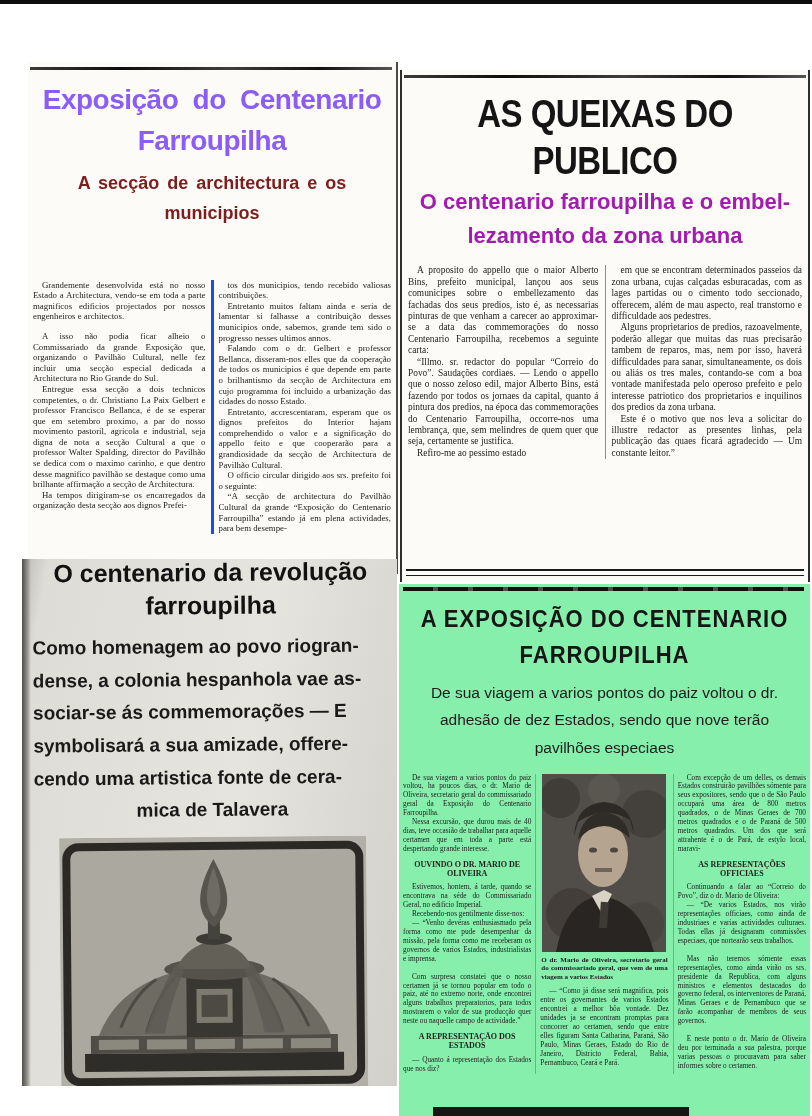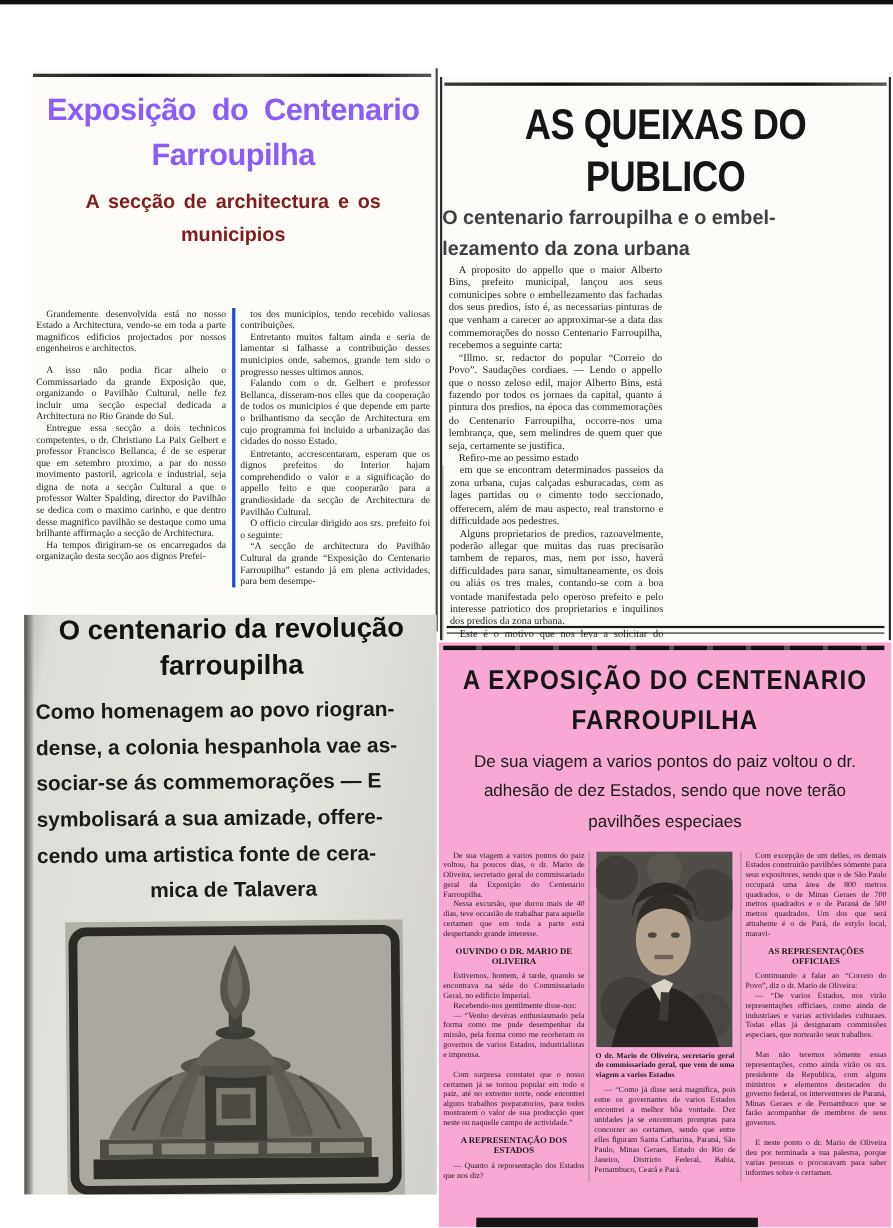--- a/index.html
+++ b/index.html
@@ -27,42 +27,42 @@
   .tl-body{display:flex;margin-top:10px;font-size:8.8px;line-height:10.6px;}
   .tl-col{width:178px;padding:0 5px;margin-top:41px;}
   .tl-col + .tl-col{border-left:3px solid #1d4ed8;}
 
   
   #clip-tr{left:400px;top:70px;width:406px;height:512px;background:#fcfbf8;
     border-left:2px solid #2e2e2c;border-right:2px solid #2e2e2c;}
   #clip-tr .rule-heavy{margin:5px 2px 0 2px;}
   .tr-headline{font-family:"Liberation Sans",sans-serif;font-weight:700;font-size:33px;line-height:1.2;
     text-align:center;letter-spacing:-0.5px;margin-top:12px;transform:scaleY(1.18);transform-origin:center top;color:#151515;}
-  .tr-subtitle{font-family:"Liberation Sans",sans-serif;font-weight:700;font-size:18px;line-height:1.55;
-    text-align:left;margin-top:16px;color:#404040;}
-  .tr-body{display:flex;margin-top:0;font-size:9.4px;line-height:11.4px;flex-direction:column;}
+  .tr-subtitle{font-family:"Liberation Sans",sans-serif;font-weight:700;font-size:22px;line-height:1.55;
+    text-align:center;margin-top:16px;color:#a21caf;}
+  .tr-body{display:flex;margin-top:12px;font-size:9.4px;line-height:11.4px;}
   .tr-col{width:194px;padding:0 6px;}
   .tr-col + .tr-col{border-left:1px solid #8d8d87;}
   .tr-bottom{position:absolute;bottom:6px;left:4px;right:4px;}
 
   
   #clip-bl{left:22px;top:559px;width:375px;height:527px;
     background:linear-gradient(100deg,#8f8d87 0px,#c6c4be 8px,#dedcd6 26px,#e6e4de 55%,#d2d0ca 100%);}
   .bl-shadow{position:absolute;left:0;top:0;width:9px;height:100%;
     background:linear-gradient(90deg,#4f4d48,#8f8d87 55%,rgba(143,141,135,0));}
   .bl-inner{position:relative;transform:rotate(-0.5deg);padding:0 6px 0 12px;}
   .bl-headline{font-family:"Liberation Sans",sans-serif;font-weight:700;font-size:25px;line-height:1.3;
     text-align:center;margin-top:-3px;color:#121212;}
   .bl-subtitle{font-family:"Liberation Sans",sans-serif;font-weight:700;font-size:19px;line-height:1.72;
     margin-top:10px;color:#1a1a1a;}
   .bl-subtitle .last{text-align:center;}
   .bl-photo{margin:10px auto 0;width:307px;height:252px;display:block;}
 
   
-  #clip-br{left:399px;top:584px;width:411px;height:532px;background:#f9a8d4;}
+  #clip-br{left:399px;top:584px;width:411px;height:532px;background:#86efac;}
   .br-toprule{height:4px;margin:3px 6px 0 4px;
     background:repeating-linear-gradient(90deg,#101010 0 30px,#4d4d4a 30px 35px);}
   .br-headline{font-family:"Liberation Sans",sans-serif;font-weight:700;font-size:22px;line-height:1.45;
     letter-spacing:1px;text-align:center;margin-top:10px;transform:scaleY(1.12);transform-origin:center top;color:#161616;}
   .br-subtitle{font-family:"Liberation Sans",sans-serif;font-weight:400;font-size:15.5px;line-height:1.78;
     text-align:center;margin-top:14px;color:#1c1c1c;}
   .br-body{display:flex;margin-top:12px;font-size:7.3px;line-height:8.9px;}
   .br-col{width:133px;padding:0 4px;}
   .br-col + .br-col{border-left:1px solid #9a9a94;}
   .br-col .col-head{font-size:8px;}

